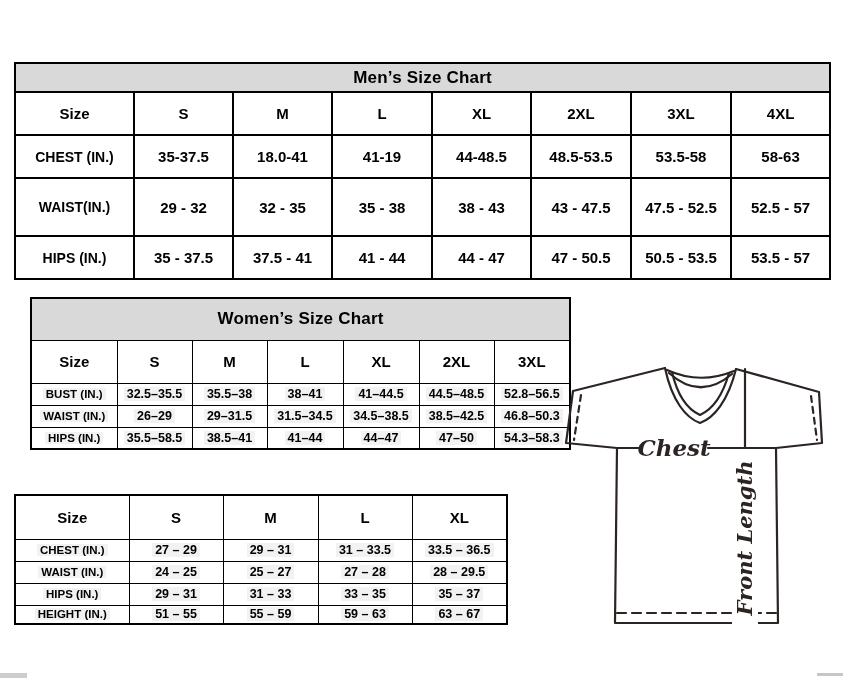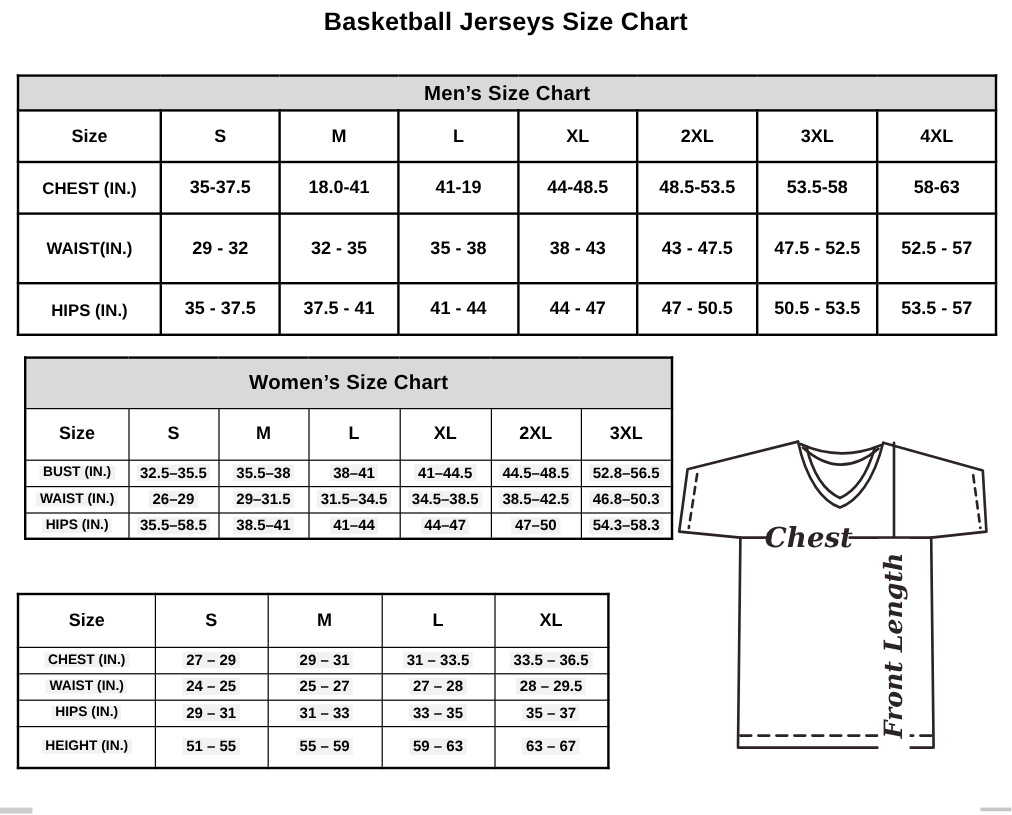--- a/index.html
+++ b/index.html
@@ -30,21 +30,20 @@
   .sm-val       { font-size:12.5px; }
   .hl { background:#f2f2f2; padding:0 3px; }
   #jersey { position:absolute; left:560px; top:361px; }
   .artifact { position:absolute; }
 </style>
 </head>
 <body>
 
 <div id="screen">
 
-  <div class="page-title">Basketball Jerseys Size Chart</div>
 
   <table class="sizetable men" style="left:14px; top:62px; width:815px;">
     <colgroup>
       <col style="width:119px">
         <col style="width:99px">
         <col style="width:99px">
         <col style="width:100px">
       <col style="width:99px">
         <col style="width:100px">
         <col style="width:100px">
@@ -90,21 +89,21 @@
         <td class="men-val">37.5 - 41</td>
         <td class="men-val">41 - 44</td>
         <td class="men-val">44 - 47</td>
         <td class="men-val">47 - 50.5</td>
         <td class="men-val">50.5 - 53.5</td>
         <td class="men-val">53.5 - 57</td>
       </tr>
     </tbody>
   </table>
 
-  <table class="sizetable women" style="left:20px; top:297px; width:539px;">
+  <table class="sizetable women" style="left:30px; top:297px; width:539px;">
     <colgroup>
       <col style="width:86px">
         <col style="width:75px">
         <col style="width:75px">
         <col style="width:76px">
       <col style="width:76px">
         <col style="width:75px">
         <col style="width:76px">
     </colgroup>
     <tbody>
@@ -180,21 +179,21 @@
         <td class="sm-val"><span class="hl">27 – 28</span></td>
         <td class="sm-val"><span class="hl">28 – 29.5</span></td>
       </tr>
       <tr style="height:22px">
         <td class="sm-label"><span class="hl">HIPS (IN.)</span></td>
         <td class="sm-val"><span class="hl">29 – 31</span></td>
         <td class="sm-val"><span class="hl">31 – 33</span></td>
         <td class="sm-val"><span class="hl">33 – 35</span></td>
         <td class="sm-val"><span class="hl">35 – 37</span></td>
       </tr>
-      <tr style="height:35px">
+      <tr style="height:19px">
         <td class="sm-label"><span class="hl">HEIGHT (IN.)</span></td>
         <td class="sm-val"><span class="hl">51 – 55</span></td>
         <td class="sm-val"><span class="hl">55 – 59</span></td>
         <td class="sm-val"><span class="hl">59 – 63</span></td>
         <td class="sm-val"><span class="hl">63 – 67</span></td>
       </tr>
     </tbody>
   </table>
 
   <svg id="jersey" width="266" height="268" viewBox="0 0 266 268">

